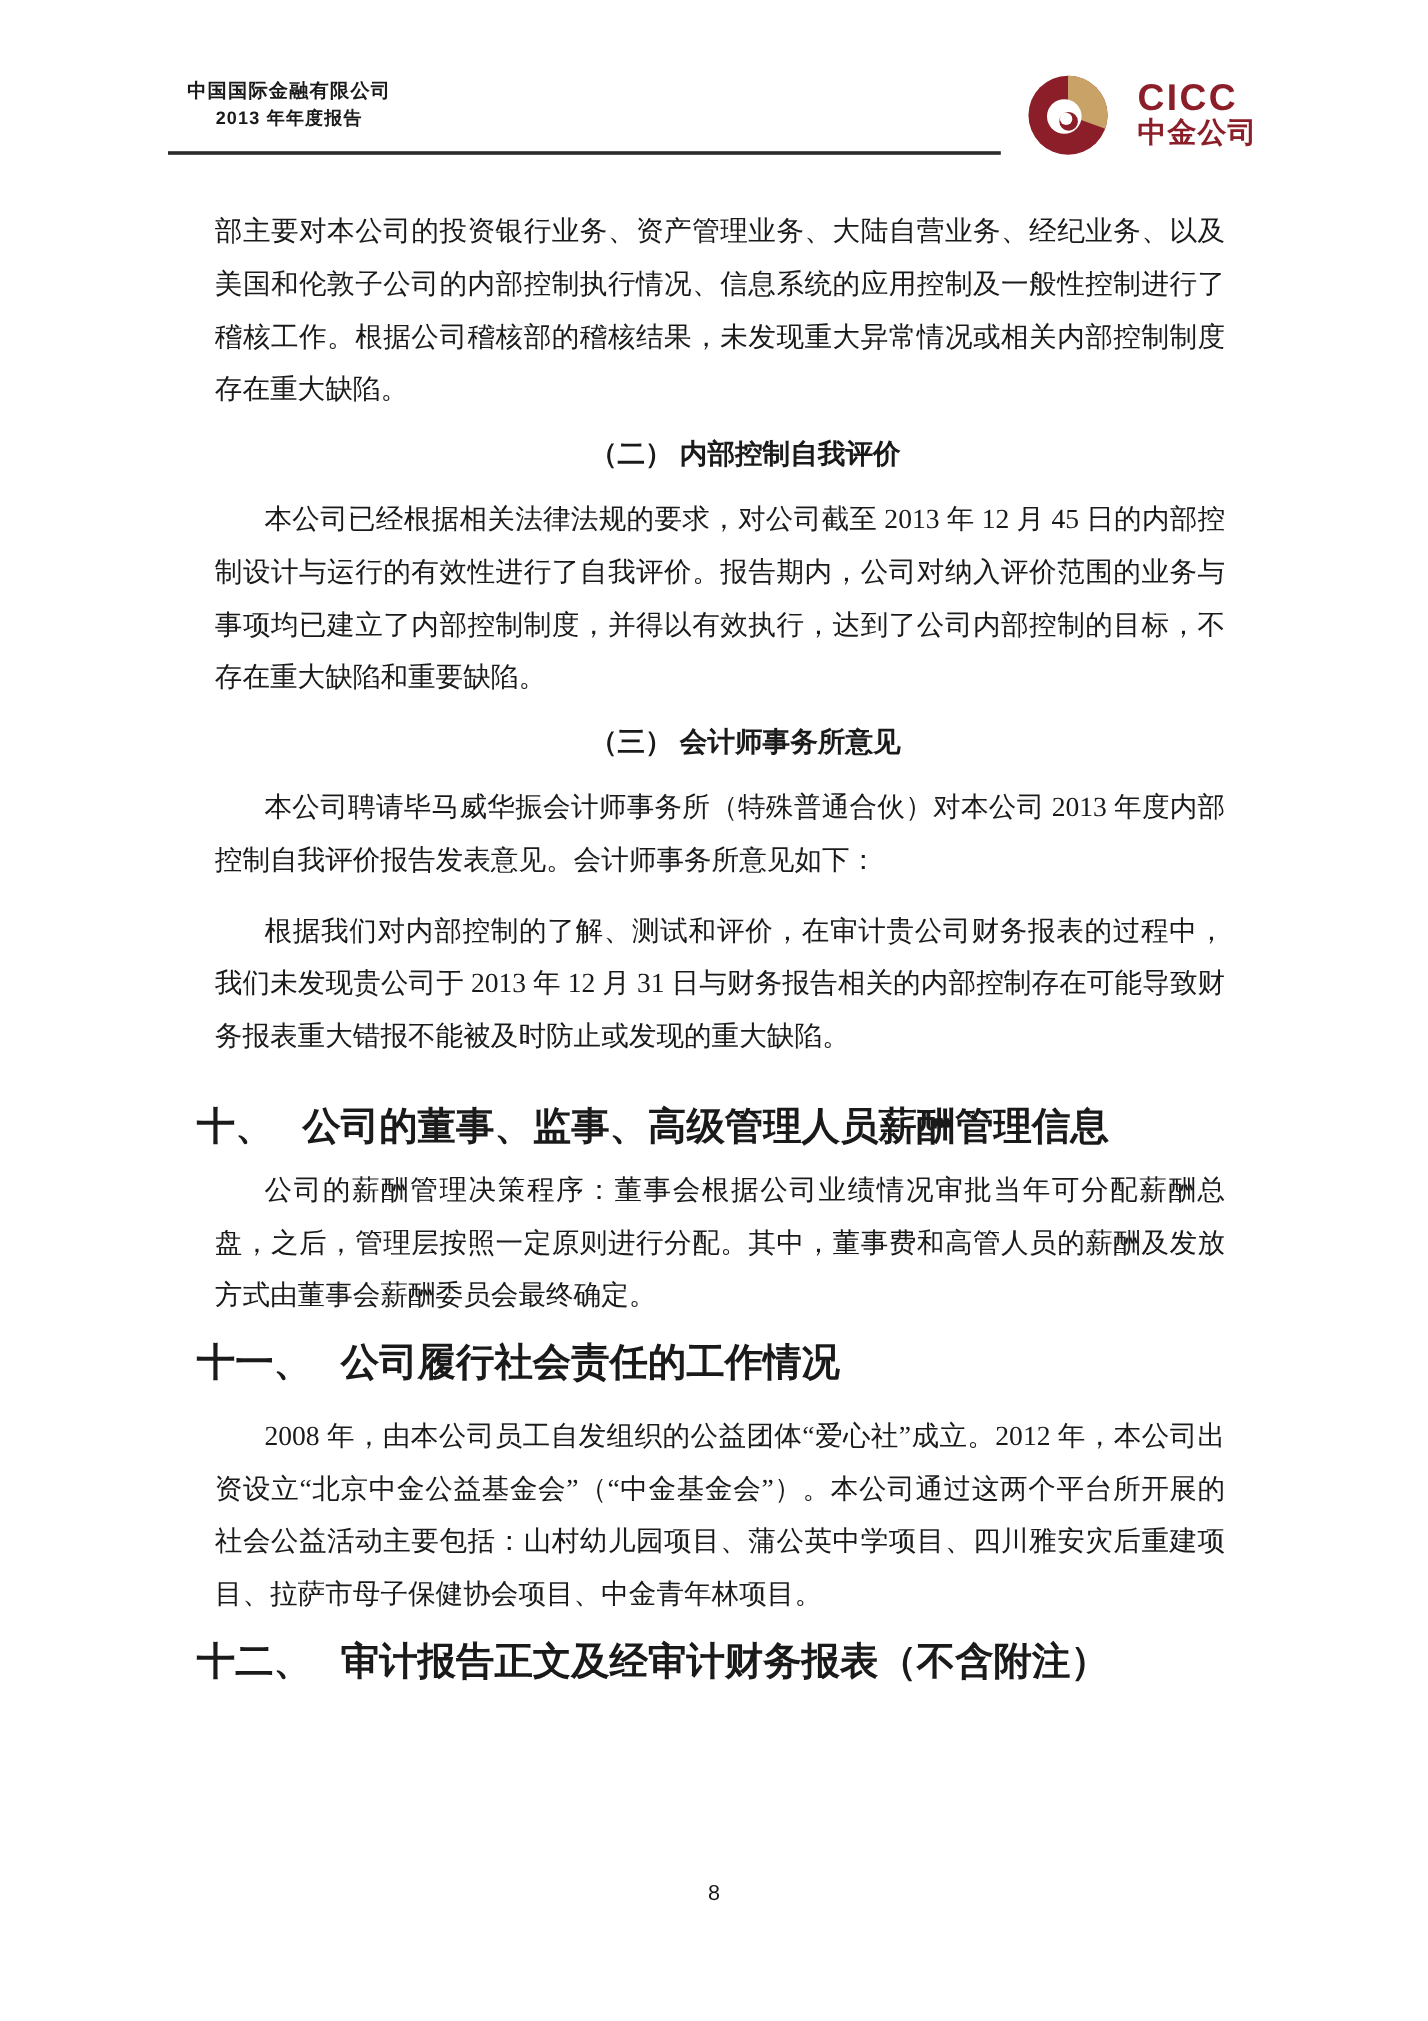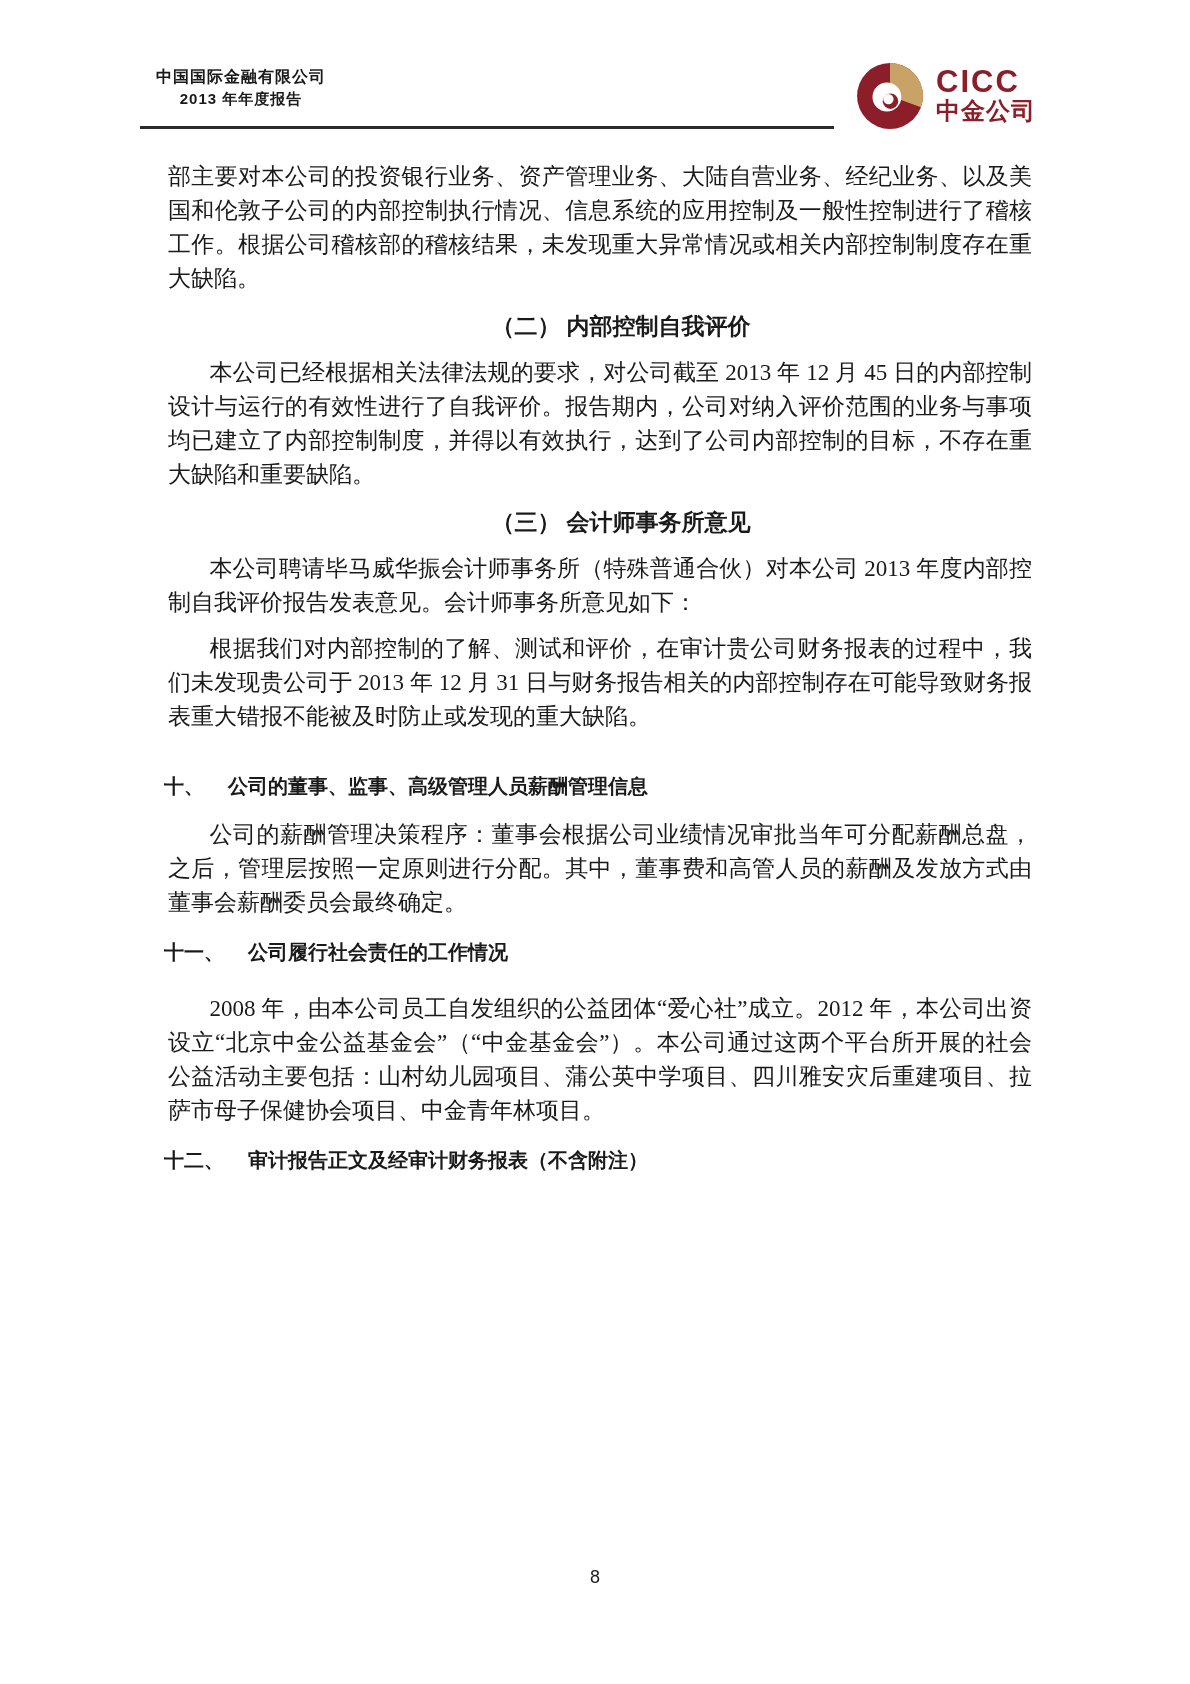--- a/index.html
+++ b/index.html
@@ -18,58 +18,58 @@
     font-family: "Liberation Sans", "DejaVu Sans", sans-serif;
   }
   .company-name { font-size: 16px; font-weight: bold; letter-spacing: 1px; line-height: 22px; }
   .report-title { font-size: 15px; font-weight: bold; letter-spacing: 1px; line-height: 22px; text-align: center; }
   .header-rule {
     position: absolute; left: 140px; top: 126px;
     width: 694px; height: 3px; background: #2b2b2b;
   }
   .logo {
     position: absolute; left: 856px; top: 62px;
-    display: flex; align-items: center; gap: 12px;
+    display: flex; align-items: center; gap: 24px;
   }
   .logo-mark { width: 68px; height: 68px; display: block; }
   .logo-text { display: flex; flex-direction: column; justify-content: center; }
   .logo-acronym {
     font-family: "Liberation Sans", "DejaVu Sans", sans-serif;
     font-weight: bold; font-size: 31px; line-height: 30px;
     letter-spacing: 2px;
   }
   .logo-cn {
     font-family: "Liberation Sans", "DejaVu Sans", sans-serif;
     font-weight: bold; font-size: 24px; line-height: 28px;
     letter-spacing: 1px;
   }
 
   
   .doc-body {
     position: absolute; left: 164px; top: 156px; width: 872px;
   }
   .doc-body p {
-    margin: 4px;
-    font-size: 23px; line-height: 34px;
+    margin: 15px;
+    font-size: 23px; line-height: 44px;
     text-align: justify;
     text-indent: 1.8em;
   }
   .doc-body p.no-indent { text-indent: 0; }
   .doc-body p.gap { margin-top: 12px; }
   .sub-heading {
     margin: 14px 0 12px 0;
     padding-left: 42px;
     font-size: 23px; line-height: 34px;
     font-weight: bold;
     text-align: center;
   }
   .sub-heading .h-num { margin-right: 6px; }
   .main-heading {
     margin: 14px 0 14px 0;
-    font-size: 20px; line-height: 36px;
+    font-size: 32px; line-height: 36px;
     font-weight: bold;
   }
   .main-heading.big-gap { margin-top: 34px; }
   .main-heading .h-num { margin-right: 24px; }
   .attached-line { margin-top: 26px !important; text-indent: 2.6em !important; }
 
   
   .page-footer {
     position: absolute; left: 0; bottom: 96px; width: 100%;
     text-align: center;

